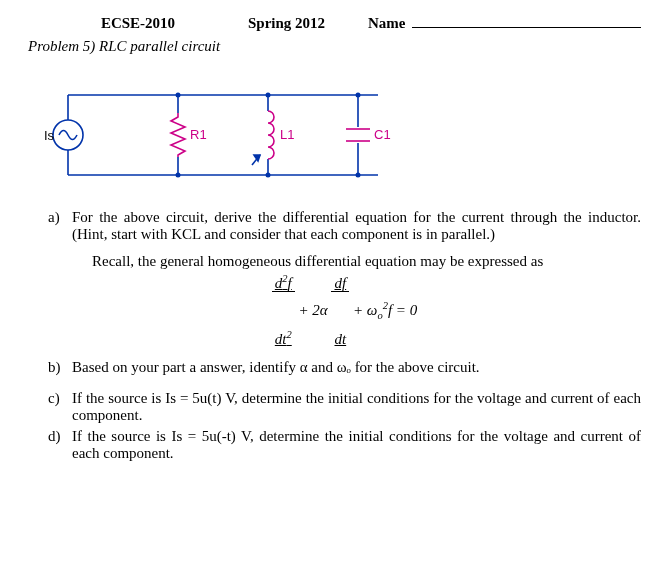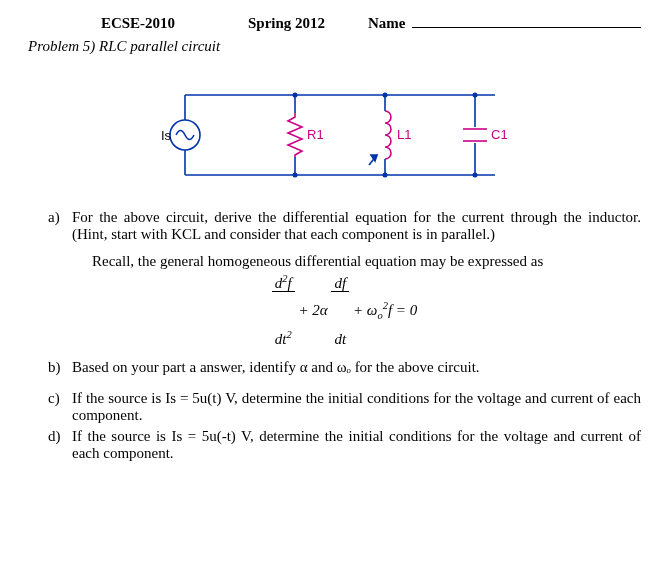--- a/index.html
+++ b/index.html
@@ -27,21 +27,21 @@
   .header .nameline {
     flex: 1;
     border-bottom: 1px solid #000;
     height: 1em;
     margin-top: 2px;
   }
   .probtitle { margin-top: 6px; font-style: italic; }
   .figure {
     width: 100%;
     display: flex;
-    justify-content: center;
+    justify-content: flex-start;
     margin: 20px 0 14px 0;
     text-decoration: underline;
   }
   .figure svg { display: block; }
   .questions { padding-left: 20px; }
   .q {
     display: flex;
     margin-bottom: 4px;
   }
   .q .label { width: 24px; flex: 0 0 24px; }
@@ -52,20 +52,21 @@
     font-style: italic;
     font-family: "Times New Roman", serif;
     margin: 2px 0 12px 0;
   }
   .frac {
     display: inline-block;
     vertical-align: middle;
     text-align: right;
     font-style: italic;
     line-height: 1;
+    text-decoration: underline;
   }
   .frac .num { display: block; border-bottom: 1px solid #000; padding: 0 3px; }
   .frac .den { display: block; padding: 0 3px; margin-top: 40px; }
   sup, sub { font-size: 0.7em; line-height:0; }
   .sp { margin-top: 14px; }
   .clabel { font-family: Arial, sans-serif; font-size: 13px; fill: #cc0088; font-weight: normal; }
   .srclabel { font-family: Arial, sans-serif; font-size: 13px; fill: #000; }
 </style>
 </head>
 <body>

